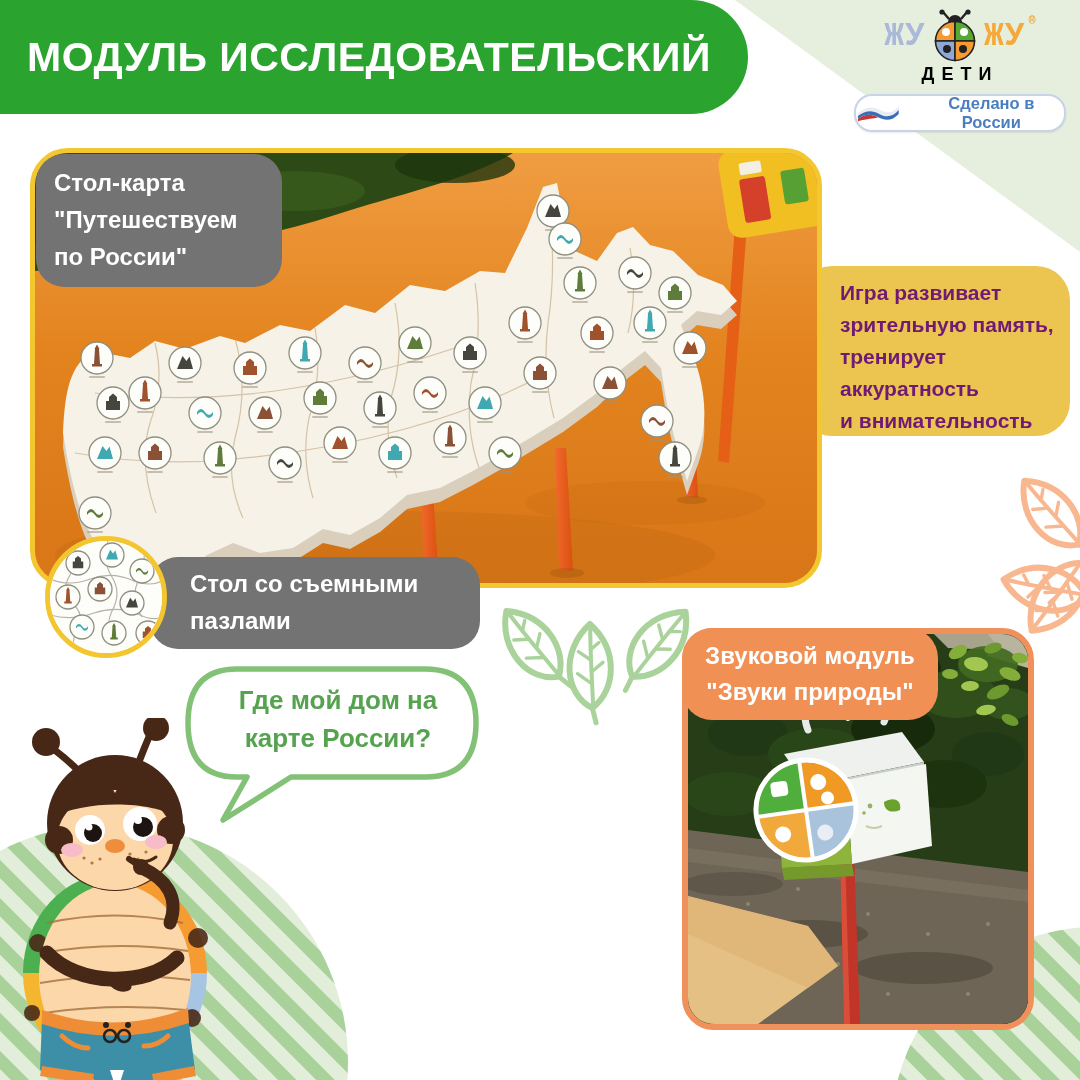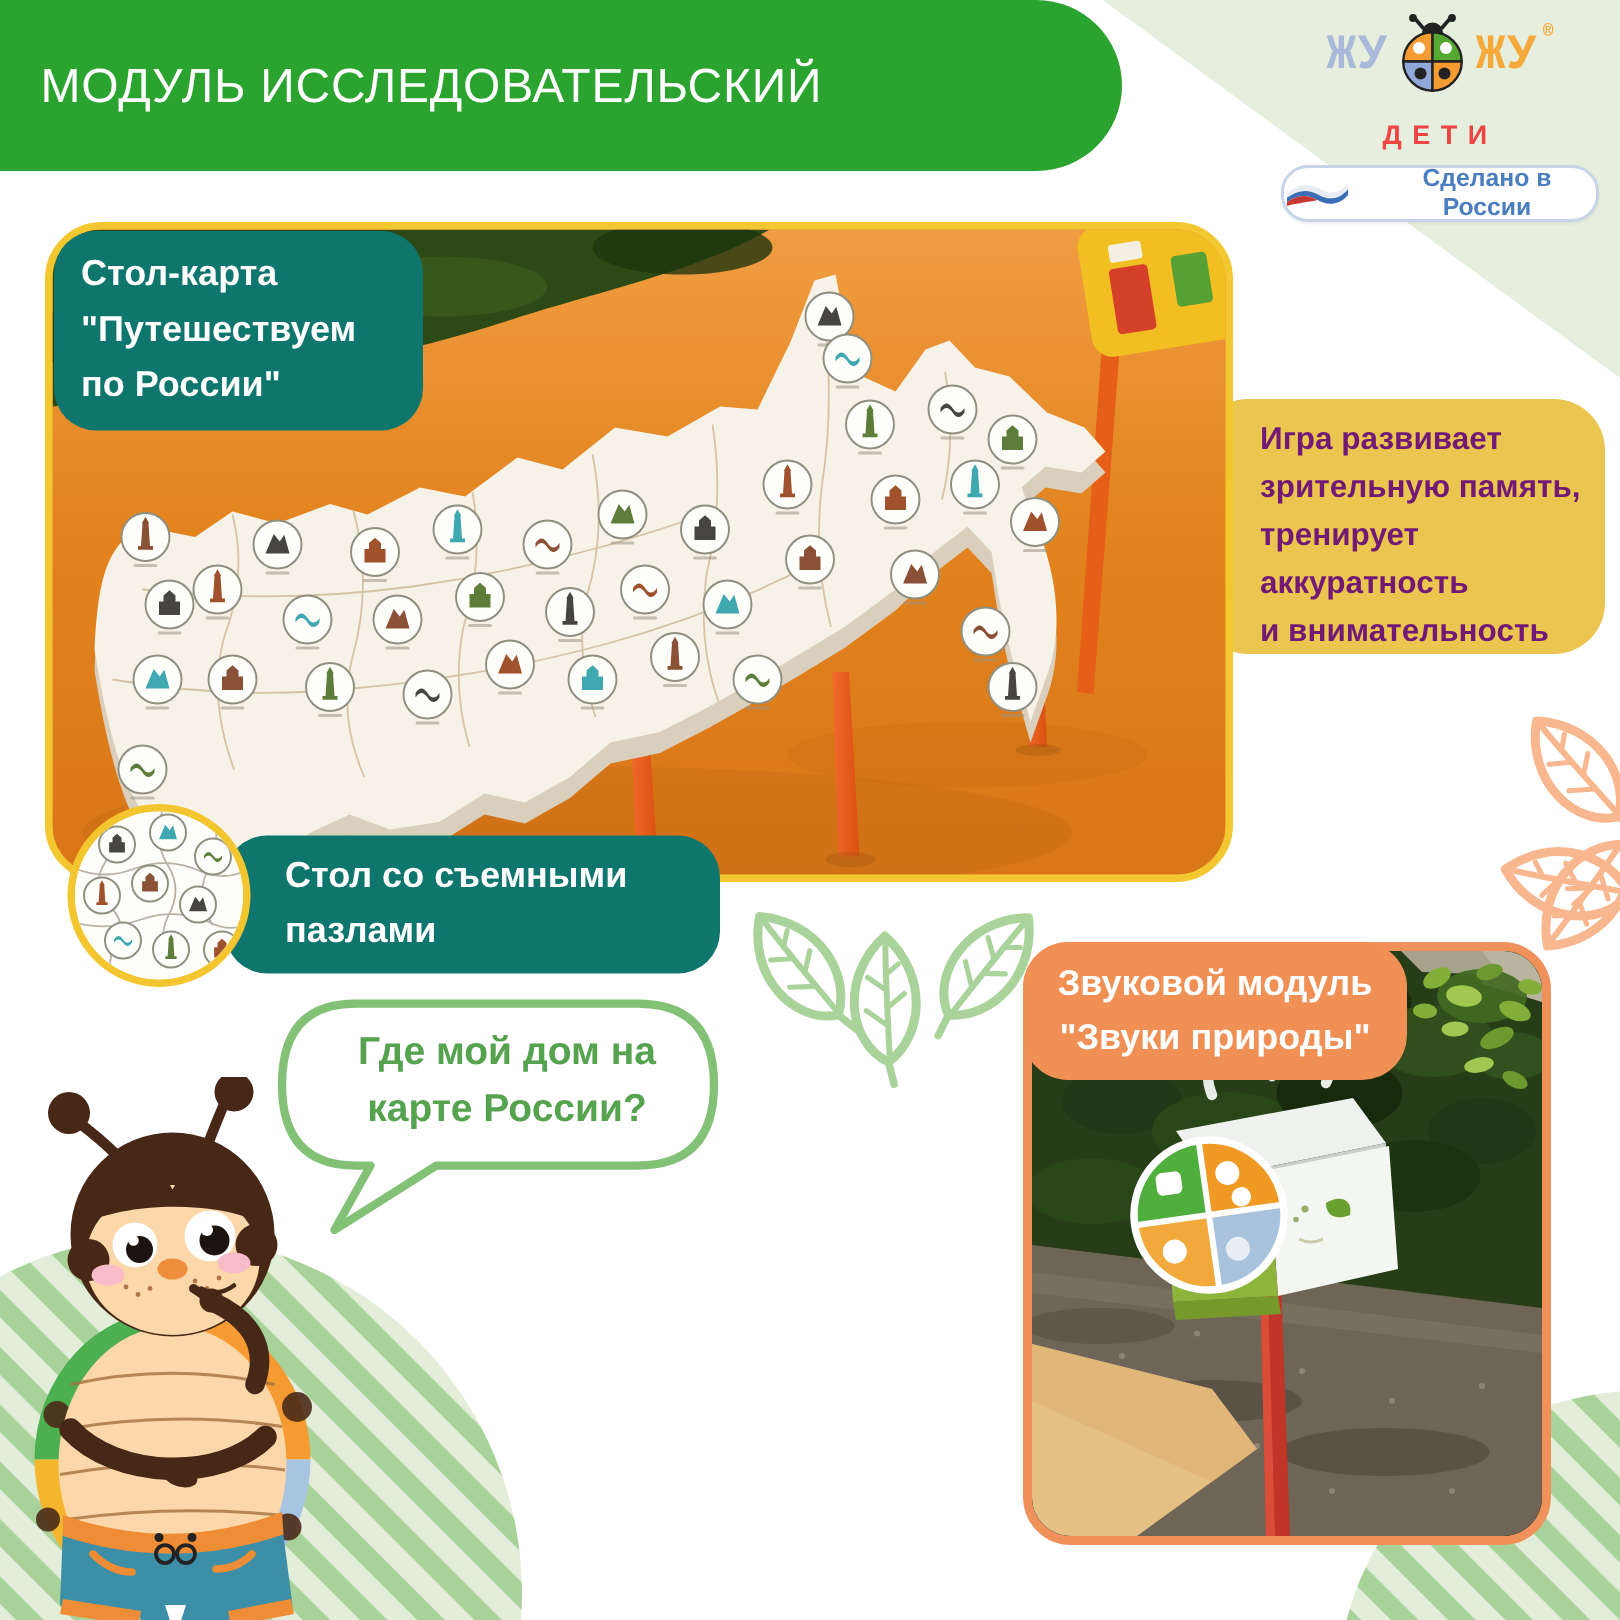--- a/index.html
+++ b/index.html
@@ -3,39 +3,39 @@
 <meta charset="utf-8">
 <style>
   html,body{margin:0;padding:0;background:#ffffff;}
   .page{position:relative;width:1080px;height:1080px;overflow:hidden;background:#ffffff;
         font-family:"Liberation Sans","DejaVu Sans",sans-serif;}
   .abs{position:absolute;}
   .ml{white-space:pre-line;}
   
   .header{left:0;top:0;width:748px;height:114px;background:#2aa32f;
           border-radius:0 58px 58px 0;z-index:4;display:flex;align-items:center;}
-  .header h1{margin:0 0 0 27px;color:#fff;font-size:32px;font-weight:normal;letter-spacing:.5px;}
+  .header h1{margin:0 0 0 27px;color:#fff;font-size:41px;font-weight:bold;letter-spacing:.5px;}
   
   .logo{left:842px;top:8px;width:236px;text-align:center;z-index:5;}
   .brandrow{display:flex;align-items:center;justify-content:center;gap:3px;height:56px;font-family:Liberation Mono, monospace;}
   .brand{font-size:33px;font-weight:bold;letter-spacing:1px;}
   .brand.bl{color:#aab8da;} .brand.br{color:#f5a93b;}
   .reg{font-size:12px;color:#f5a93b;font-weight:bold;align-self:flex-start;margin-top:6px;}
-  .subtitle{color:#ef4444;font-weight:bold;font-size:18px;letter-spacing:7px;margin-top:16px;}
+  .subtitle{color:#000000;font-weight:bold;font-size:18px;letter-spacing:7px;margin-top:0px;}
   .badge{margin:9px auto 0;width:208px;height:34px;background:#fff;border:2px solid #c7d4e8;
          border-radius:18px;display:flex;align-items:center;justify-content:flex-start;gap:18px;
          box-shadow:0 1px 2px rgba(0,0,0,.08);}
   .badge span{color:#4a7ec0;font-weight:bold;font-size:16.5px;}
   
   .photo1{left:30px;top:148px;width:792px;height:440px;border:5px solid #f3c72f;border-radius:38px;
           overflow:hidden;box-sizing:border-box;z-index:2;background:#e98f2e;}
   .photo2{left:682px;top:628px;width:352px;height:402px;border:6px solid #f0915c;border-radius:32px;
           overflow:hidden;box-sizing:border-box;z-index:2;background:#263d17;}
   
-  .ybox{background:#0f766e;border-radius:28px;color:#fff;font-weight:bold;}
+  .ybox{background:#737373;border-radius:28px;color:#fff;font-weight:bold;}
   .label1{left:36px;top:154px;width:228px;padding:10px 0 12px 18px;font-size:24px;line-height:37px;z-index:4;}
   .benefit{left:798px;top:266px;width:272px;height:170px;border-radius:34px;background:#ecc551;
            color:#701a75;font-weight:bold;font-size:21px;line-height:32px;padding:11px 0 0 42px;
            box-sizing:border-box;z-index:1;}
   .inset{left:45px;top:536px;width:122px;height:122px;border:5px solid #f3c52e;border-radius:50%;
          background:#fff;overflow:hidden;box-sizing:border-box;z-index:5;}
   .label2{left:150px;top:557px;width:290px;padding:8px 0 10px 40px;font-size:24px;line-height:37px;z-index:4;}
   .bubble{left:185px;top:666px;width:294px;height:158px;z-index:7;}
   .bubble .txt{position:absolute;left:26px;right:14px;top:15px;text-align:center;color:#55a24f;
                font-weight:bold;font-size:26px;line-height:38px;}

